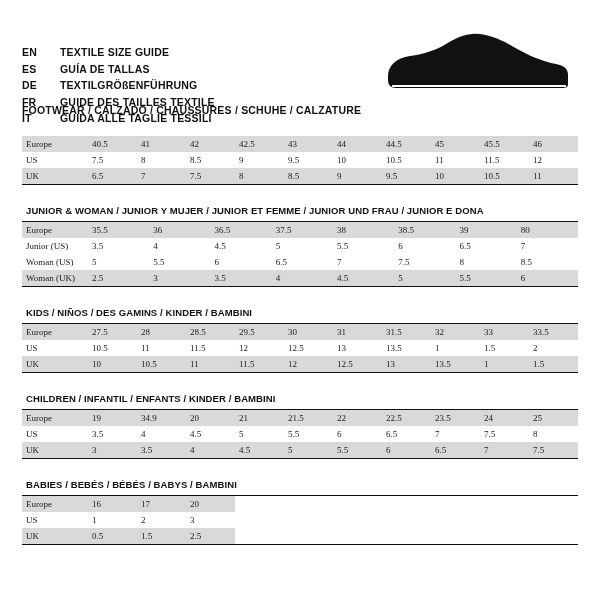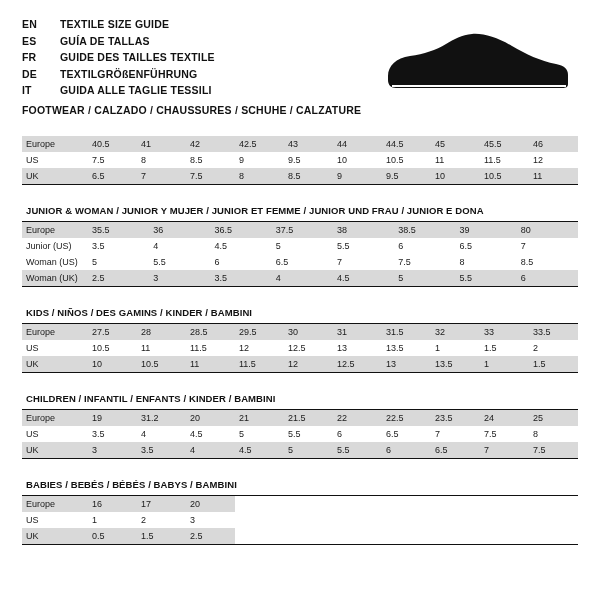--- a/index.html
+++ b/index.html
@@ -34,20 +34,21 @@
     display: flex;
     align-items: baseline;
     height: 16.5px;
   }
   .lang-code {
     width: 38px;
     font-size: 10.5px;
     font-weight: bold;
     letter-spacing: 0.2px;
     color: #111;
+    margin-top: 28px;
   }
   .lang-title {
     font-size: 10.5px;
     font-weight: bold;
     letter-spacing: 0.2px;
     color: #111;
   }
   .shoe-icon {
     position: absolute;
     right: 8px;
@@ -71,20 +72,21 @@
     font-size: 9.5px;
     font-weight: bold;
     letter-spacing: 0.1px;
     padding: 0 0 5px 4px;
     border-bottom: 1px solid #111;
   }
   table {
     border-collapse: collapse;
     width: 100%;
     table-layout: fixed;
+    font-family: Liberation Serif, serif;
   }
   td {
     font-size: 9px;
     color: #1a1a1a;
     height: 16px;
     padding: 0 0 0 4px;
     vertical-align: middle;
     white-space: nowrap;
   }
   tr.shaded td {
@@ -109,26 +111,26 @@
     <div class="lang-list">
         <div class="lang-row">
           <div class="lang-code">EN</div>
           <div class="lang-title">TEXTILE SIZE GUIDE</div>
         </div>
         <div class="lang-row">
           <div class="lang-code">ES</div>
           <div class="lang-title">GUÍA DE TALLAS</div>
         </div>
         <div class="lang-row">
+          <div class="lang-code">DE</div>
+          <div class="lang-title">TEXTILGRÖßENFÜHRUNG</div>
+        </div>
+        <div class="lang-row">
           <div class="lang-code">FR</div>
           <div class="lang-title">GUIDE DES TAILLES TEXTILE</div>
-        </div>
-        <div class="lang-row">
-          <div class="lang-code">DE</div>
-          <div class="lang-title">TEXTILGRÖßENFÜHRUNG</div>
         </div>
         <div class="lang-row">
           <div class="lang-code">IT</div>
           <div class="lang-title">GUIDA ALLE TAGLIE TESSILI</div>
         </div>
       </div>
     <div class="shoe-icon">
       <svg viewBox="0 0 190 72" width="190" height="72" aria-hidden="true">
         <path fill="#111111" d="M8 46 C8 36, 16 28, 30 26 C44 24, 56 20, 66 14 C74 9, 82 5, 92 4 C104 3, 118 8, 132 16 C146 24, 160 31, 176 34 C184 35.5, 188 39, 188 45 L188 54 C188 57, 186 58, 182 58 L16 58 C11 58, 8 55, 8 50 Z"></path>
         <path fill="#ffffff" d="M12 55 L186 55 L186 57 L12 57 Z"></path>
@@ -284,21 +286,21 @@
         </table>
         <div class="group-rule"></div>
       </div>
       <div class="group">
         <div class="group-title">CHILDREN / INFANTIL / ENFANTS / KINDER / BAMBINI</div>
         <table>
           <tbody>
             <tr class="shaded">
               <td class="label">Europe</td>
               <td>19</td>
-              <td>31.2</td>
+              <td>34.9</td>
               <td>20</td>
               <td>21</td>
               <td>21.5</td>
               <td>22</td>
               <td>22.5</td>
               <td>23.5</td>
               <td>24</td>
               <td>25</td>
             </tr>
             <tr class="">

